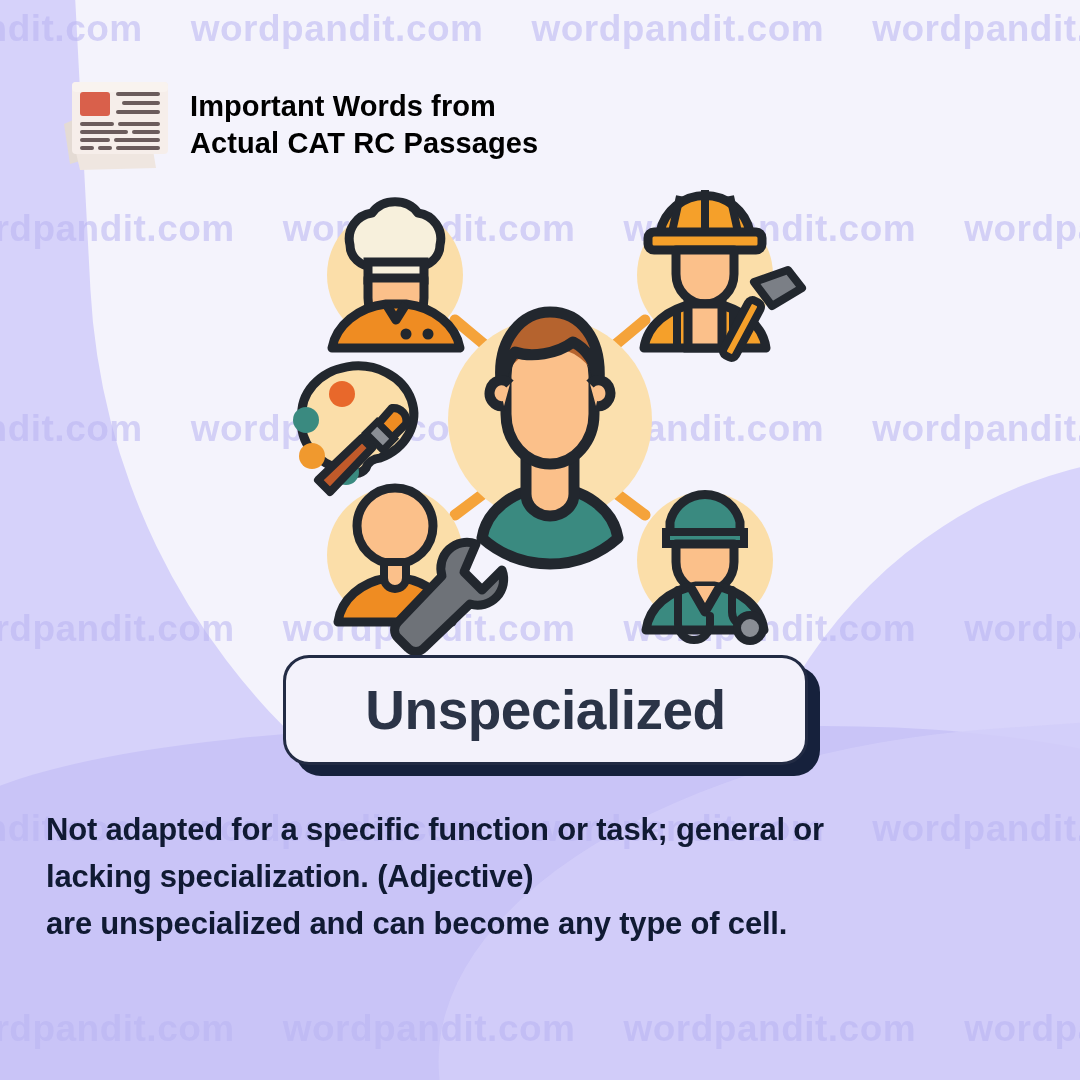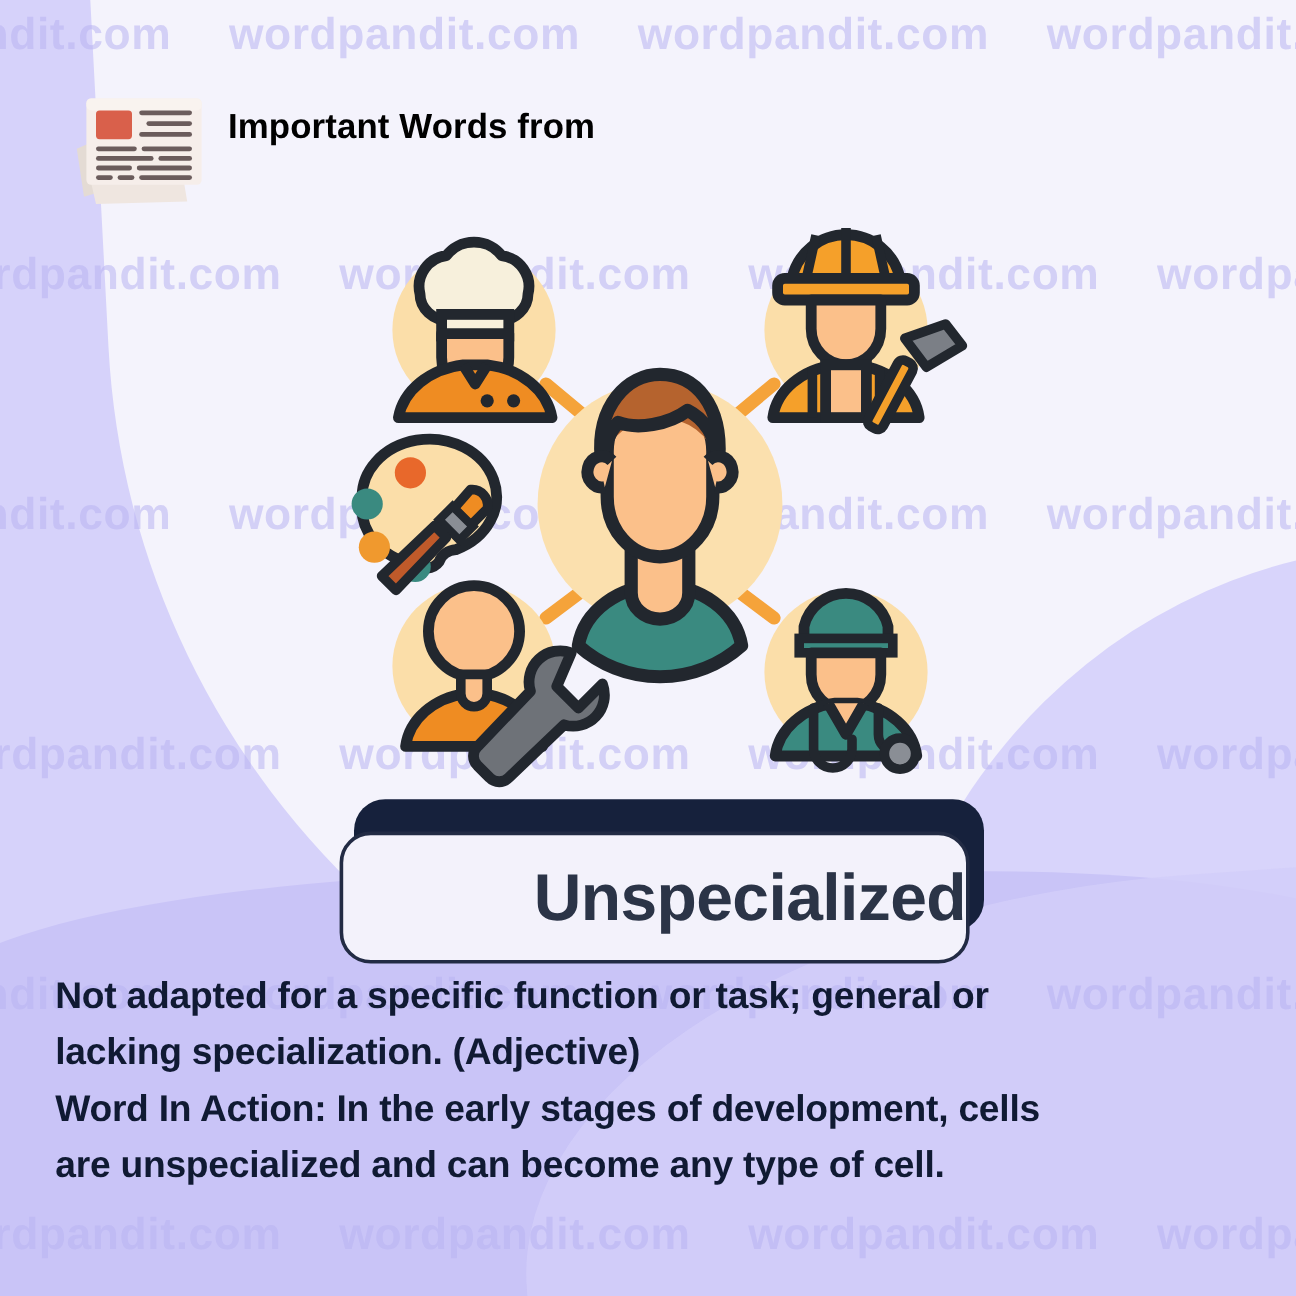--- a/index.html
+++ b/index.html
@@ -179,22 +179,21 @@
   }
   #word-plate {
     position: absolute;
     left: 0; top: 0;
     width: 100%; height: 100%;
     background: #f3f2fb;
     border: 3px solid #222b44;
     border-radius: 26px;
     display: flex;
     align-items: center;
-    justify-content: flex-end;
-    margin-top: 38px;
+    justify-content: center;
   }
   #word-text {
     font-size: 55px;
     font-weight: 700;
     color: #2b3447;
     letter-spacing: -.5px;
   }
 
   
   #definition {
@@ -253,20 +252,21 @@
           <rect x="58" y="66" width="46" height="4" rx="2"></rect>
           <rect x="24" y="74" width="14" height="4" rx="2"></rect>
           <rect x="42" y="74" width="14" height="4" rx="2"></rect>
           <rect x="60" y="74" width="44" height="4" rx="2"></rect>
         </g>
       </svg>
     </div>
 
     <div id="header-title">
       <span class="ln">Important Words from</span>
+      <span class="ln">Actual CAT RC Passages</span>
     </div>
 
   </div>
 
   <div id="illustration">
     <svg viewBox="0 0 540 500" aria-hidden="true">
 
       <g stroke="#f5a33a" stroke-width="11" stroke-linecap="round">
         <line x1="175" y1="150" x2="235" y2="200"></line>
         <line x1="365" y1="150" x2="305" y2="200"></line>
@@ -357,17 +357,16 @@
   <div id="word-plate-wrap">
     <div id="word-plate-shadow"></div>
     <div id="word-plate">
       <span id="word-text">Unspecialized</span>
     </div>
   </div>
 
   <div id="definition">
     <span class="dl">Not adapted for a specific function or task; general or</span>
     <span class="dl">lacking specialization. (Adjective)</span>
-    <span class="dl">Word In Action: In the early stages of development, cells</span>
     <span class="dl">are unspecialized and can become any type of cell.</span>
   </div>
 
 </div>
 
 </body></html>

